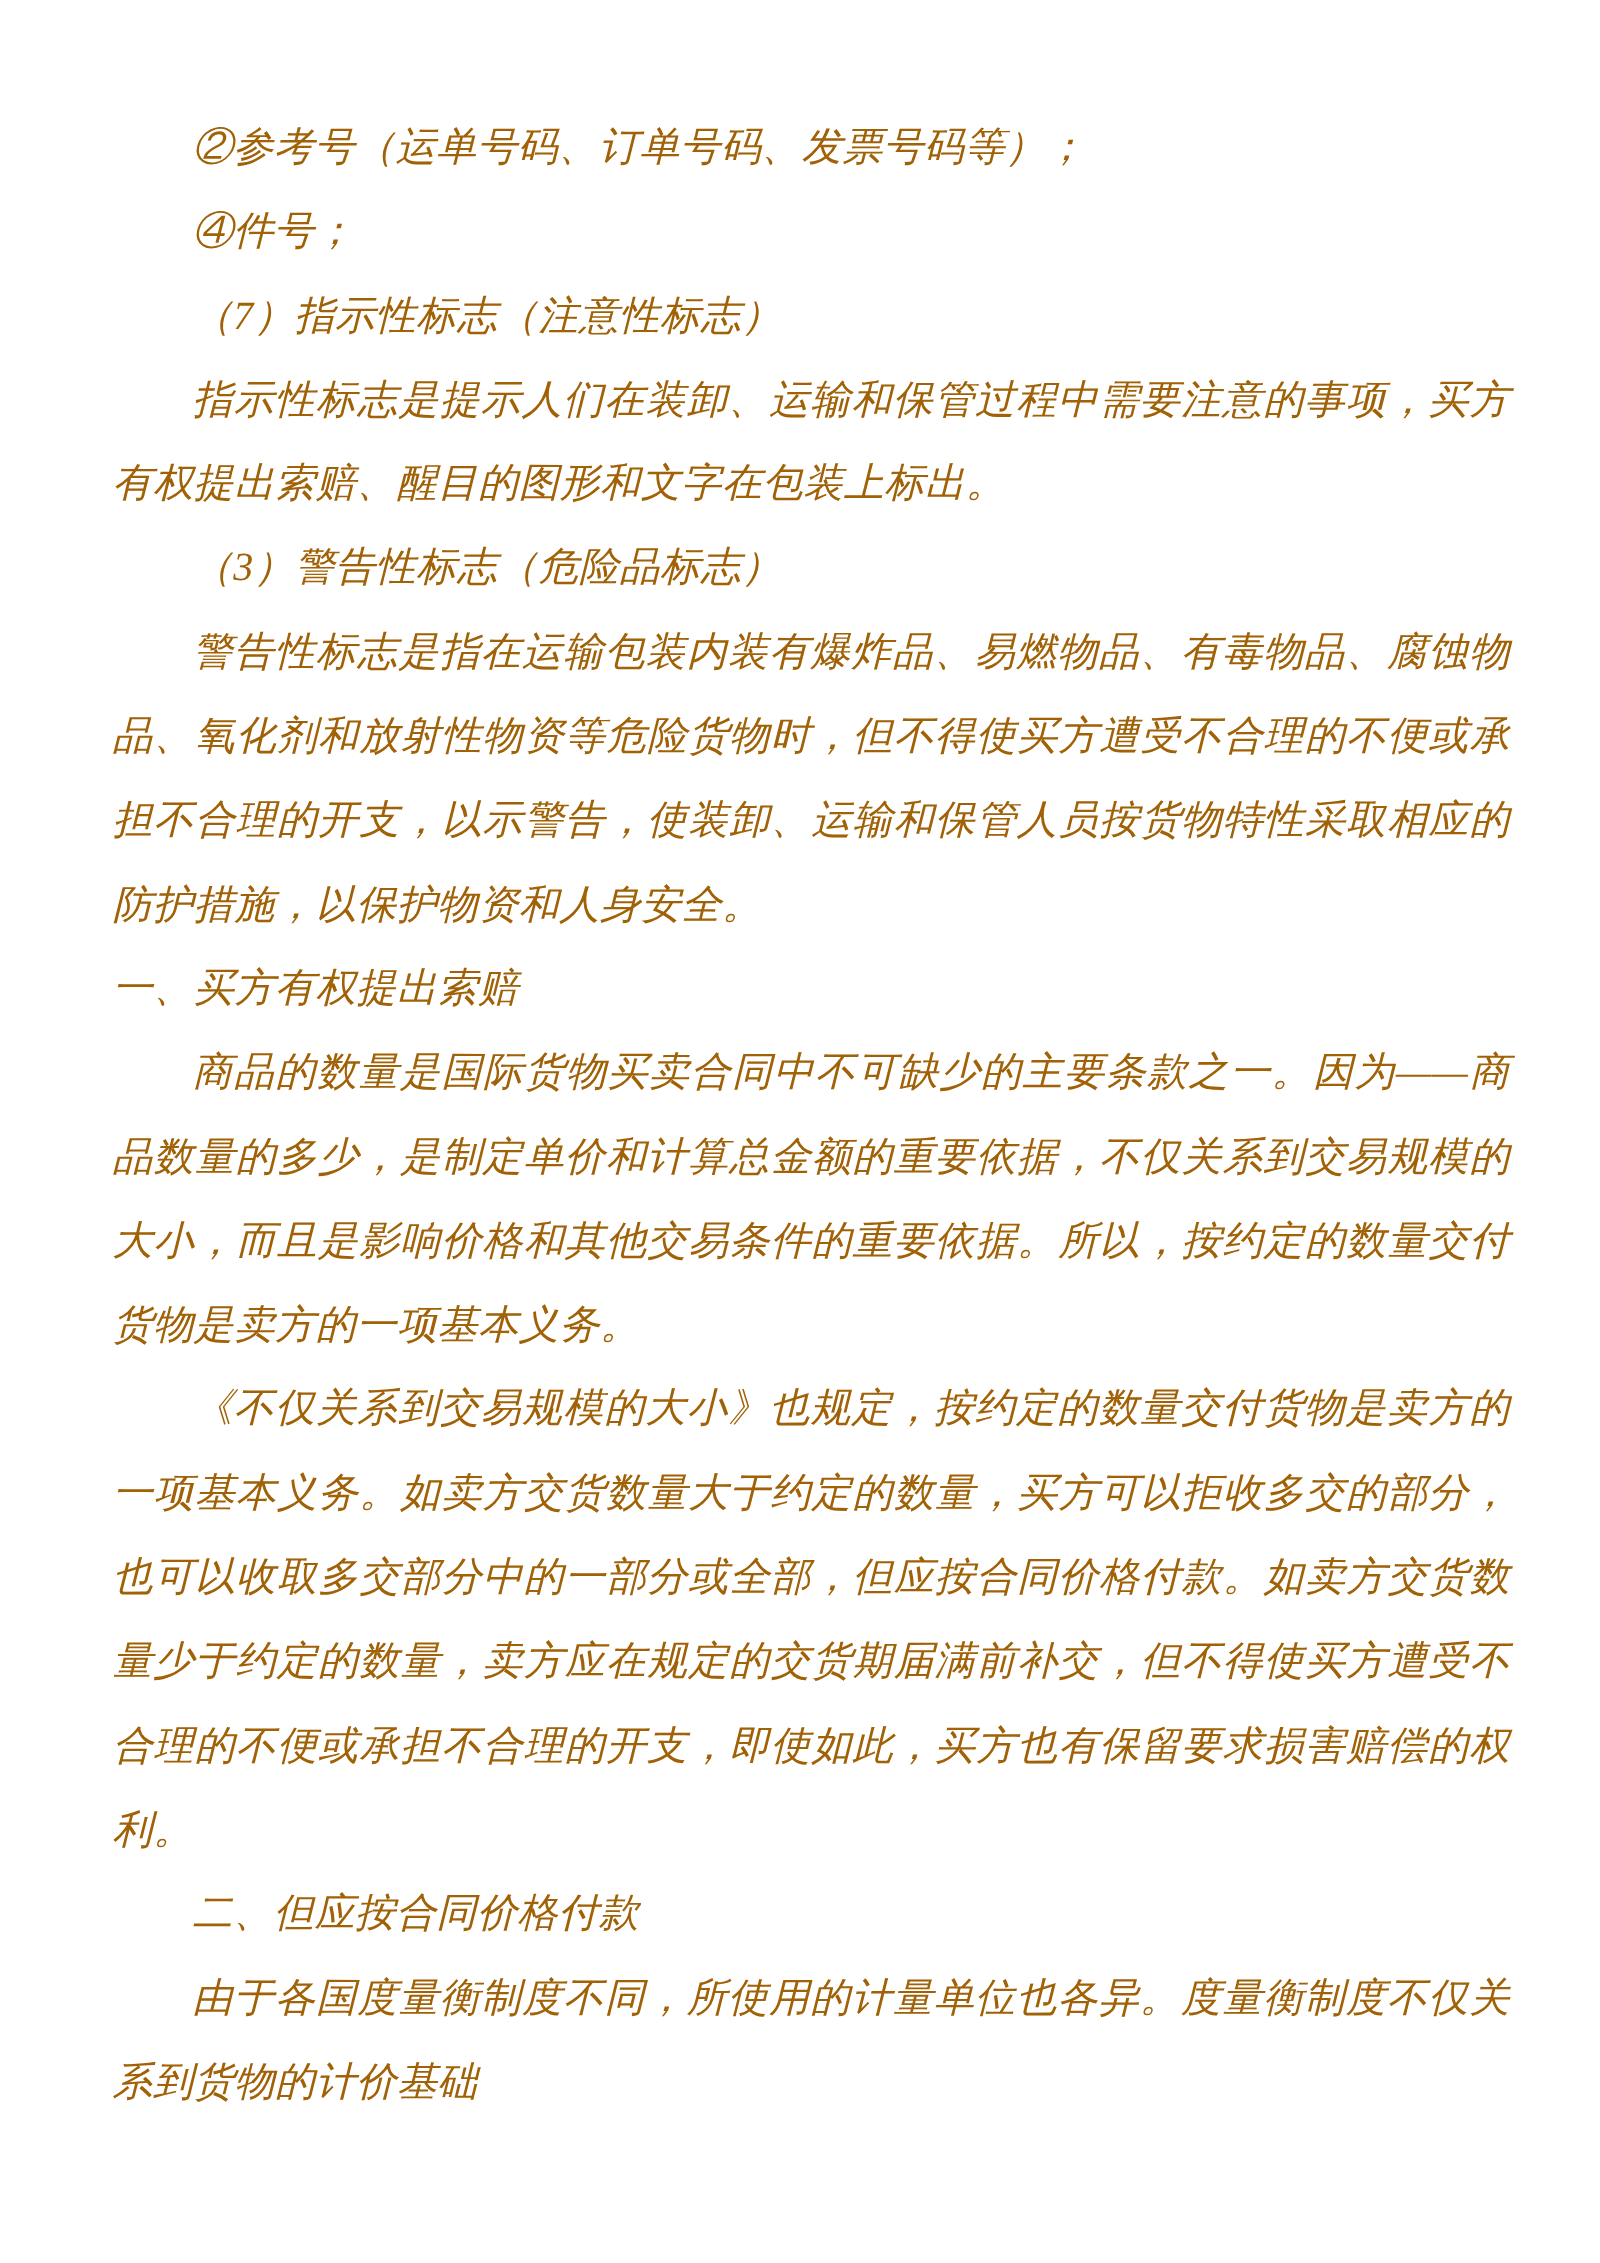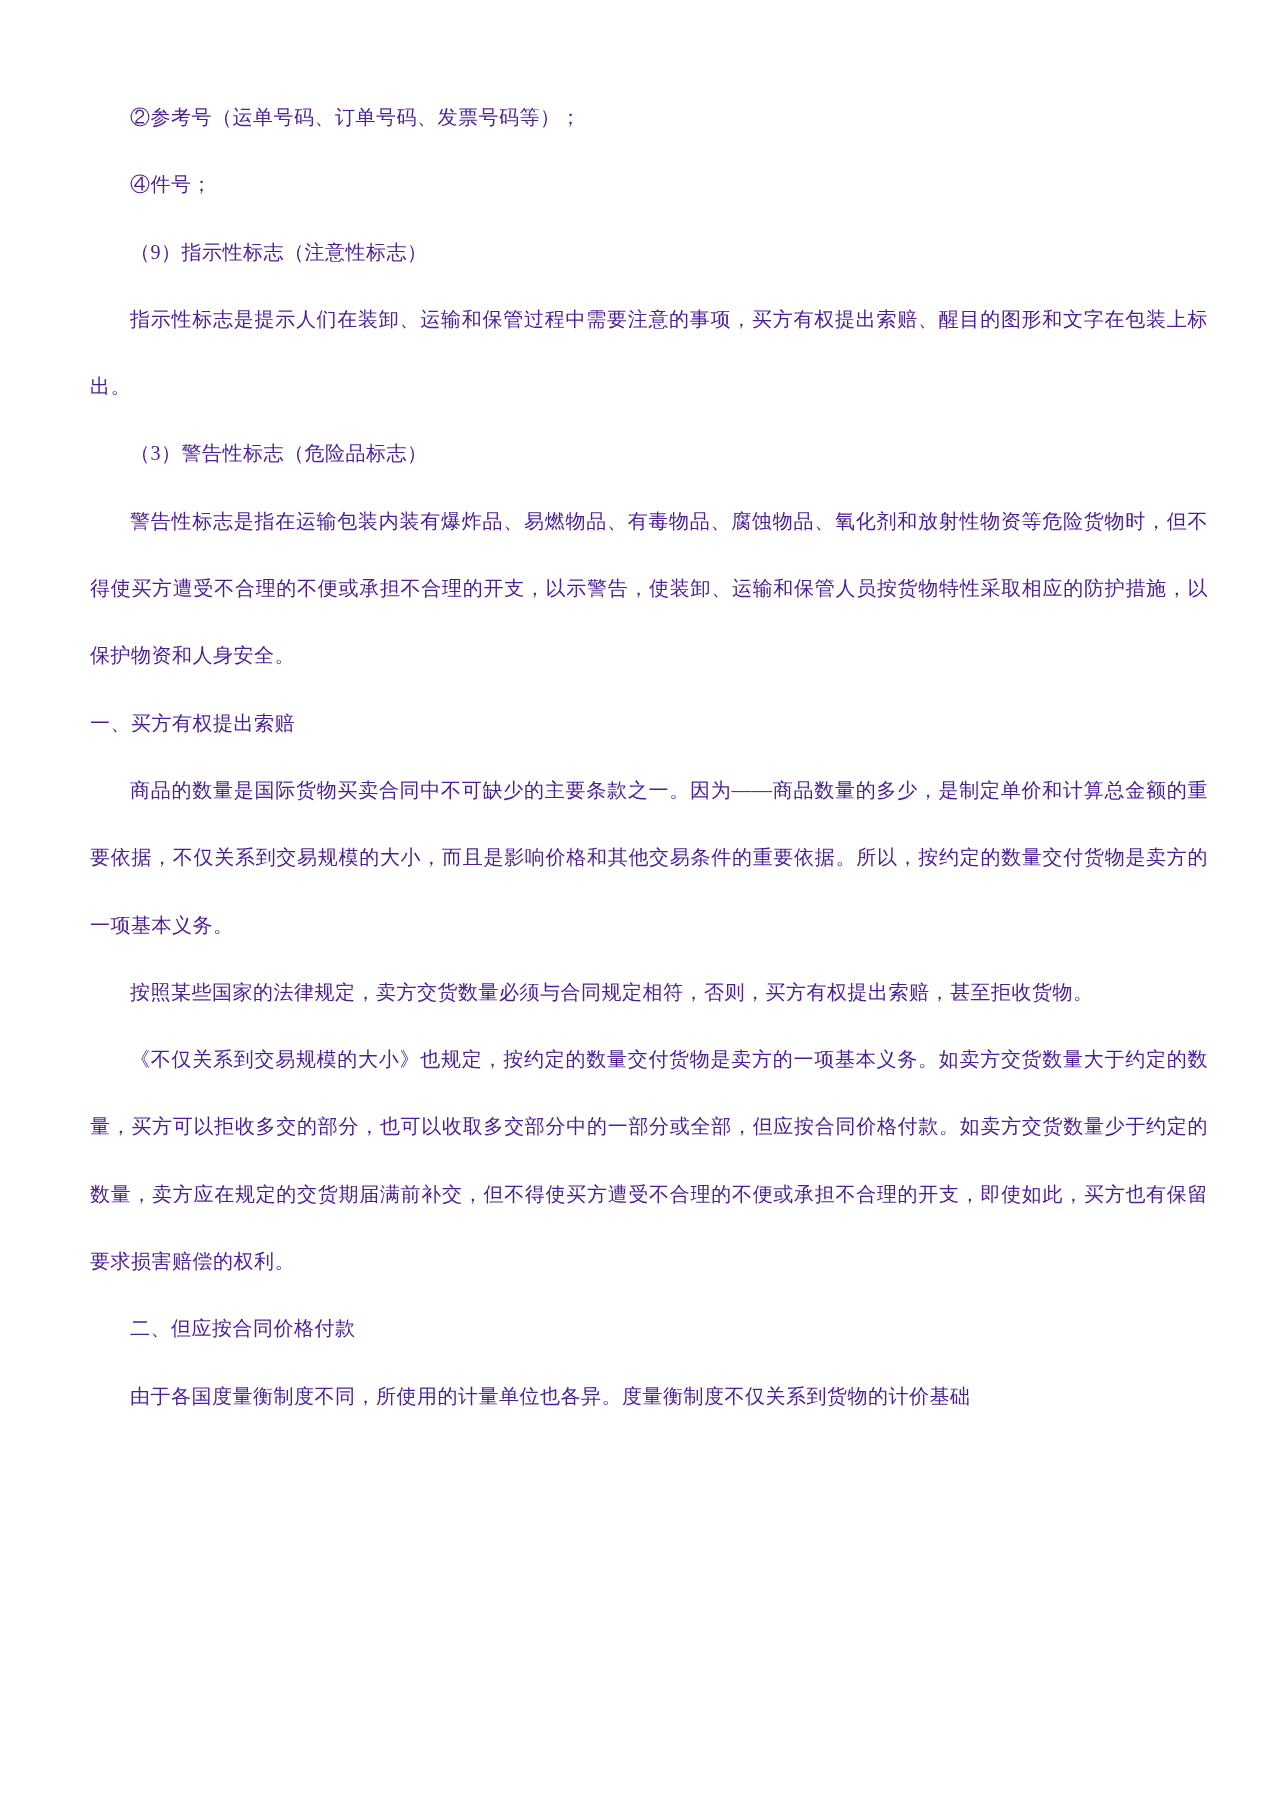--- a/index.html
+++ b/index.html
@@ -16,42 +16,42 @@
     box-sizing: border-box;
     width: 1280px;
     height: 1810px;
     padding: 84px 72px 0 90px;
     background: #ffffff;
   }
   .page p {
     margin: 0;
     padding: 0;
     font-family: "Liberation Serif", "DejaVu Serif", serif;
-    font-size: 20px;
+    font-size: 32px;
     line-height: 67.3px;
-    color: #4c1d95;
+    color: #a16207;
     text-align: justify;
     letter-spacing: 0.5px;
+    font-style: italic;
   }
   .page p.indent {
     text-indent: 2em;
   }
   .page p.no-indent {
     text-indent: 0;
   }
 </style>
 </head>
 <body>
 
 <div class="page">
   <p class="indent">②参考号（运单号码、订单号码、发票号码等）；</p>
   <p class="indent">④件号；</p>
-  <p class="indent">（9）指示性标志（注意性标志）</p>
+  <p class="indent">（7）指示性标志（注意性标志）</p>
   <p class="indent">指示性标志是提示人们在装卸、运输和保管过程中需要注意的事项，买方有权提出索赔、醒目的图形和文字在包装上标出。</p>
   <p class="indent">（3）警告性标志（危险品标志）</p>
   <p class="indent">警告性标志是指在运输包装内装有爆炸品、易燃物品、有毒物品、腐蚀物品、氧化剂和放射性物资等危险货物时，但不得使买方遭受不合理的不便或承担不合理的开支，以示警告，使装卸、运输和保管人员按货物特性采取相应的防护措施，以保护物资和人身安全。</p>
   <p class="no-indent">一、买方有权提出索赔</p>
   <p class="indent">商品的数量是国际货物买卖合同中不可缺少的主要条款之一。因为——商品数量的多少，是制定单价和计算总金额的重要依据，不仅关系到交易规模的大小，而且是影响价格和其他交易条件的重要依据。所以，按约定的数量交付货物是卖方的一项基本义务。</p>
-  <p class="indent">按照某些国家的法律规定，卖方交货数量必须与合同规定相符，否则，买方有权提出索赔，甚至拒收货物。</p>
   <p class="indent">《不仅关系到交易规模的大小》也规定，按约定的数量交付货物是卖方的一项基本义务。如卖方交货数量大于约定的数量，买方可以拒收多交的部分，也可以收取多交部分中的一部分或全部，但应按合同价格付款。如卖方交货数量少于约定的数量，卖方应在规定的交货期届满前补交，但不得使买方遭受不合理的不便或承担不合理的开支，即使如此，买方也有保留要求损害赔偿的权利。</p>
   <p class="indent">二、但应按合同价格付款</p>
   <p class="indent">由于各国度量衡制度不同，所使用的计量单位也各异。度量衡制度不仅关系到货物的计价基础</p>
 </div>
 
 </body></html>

